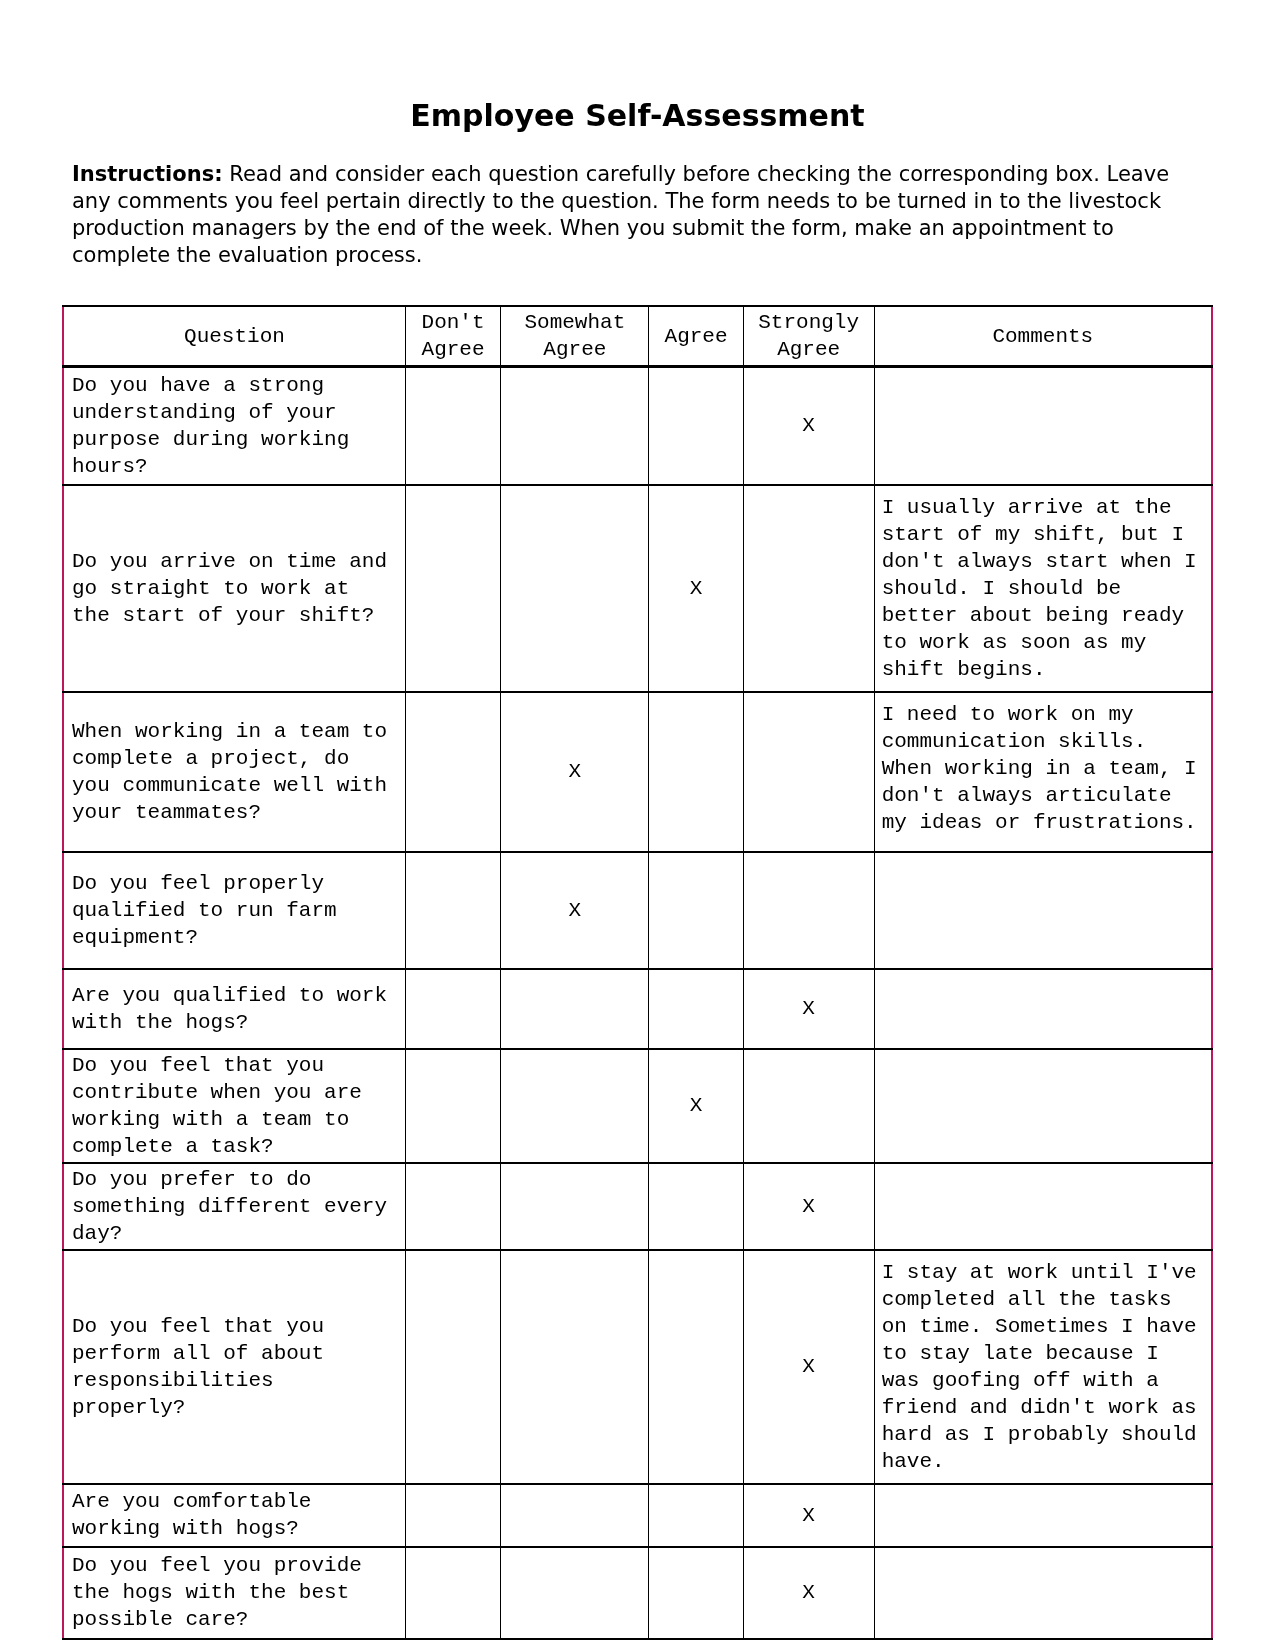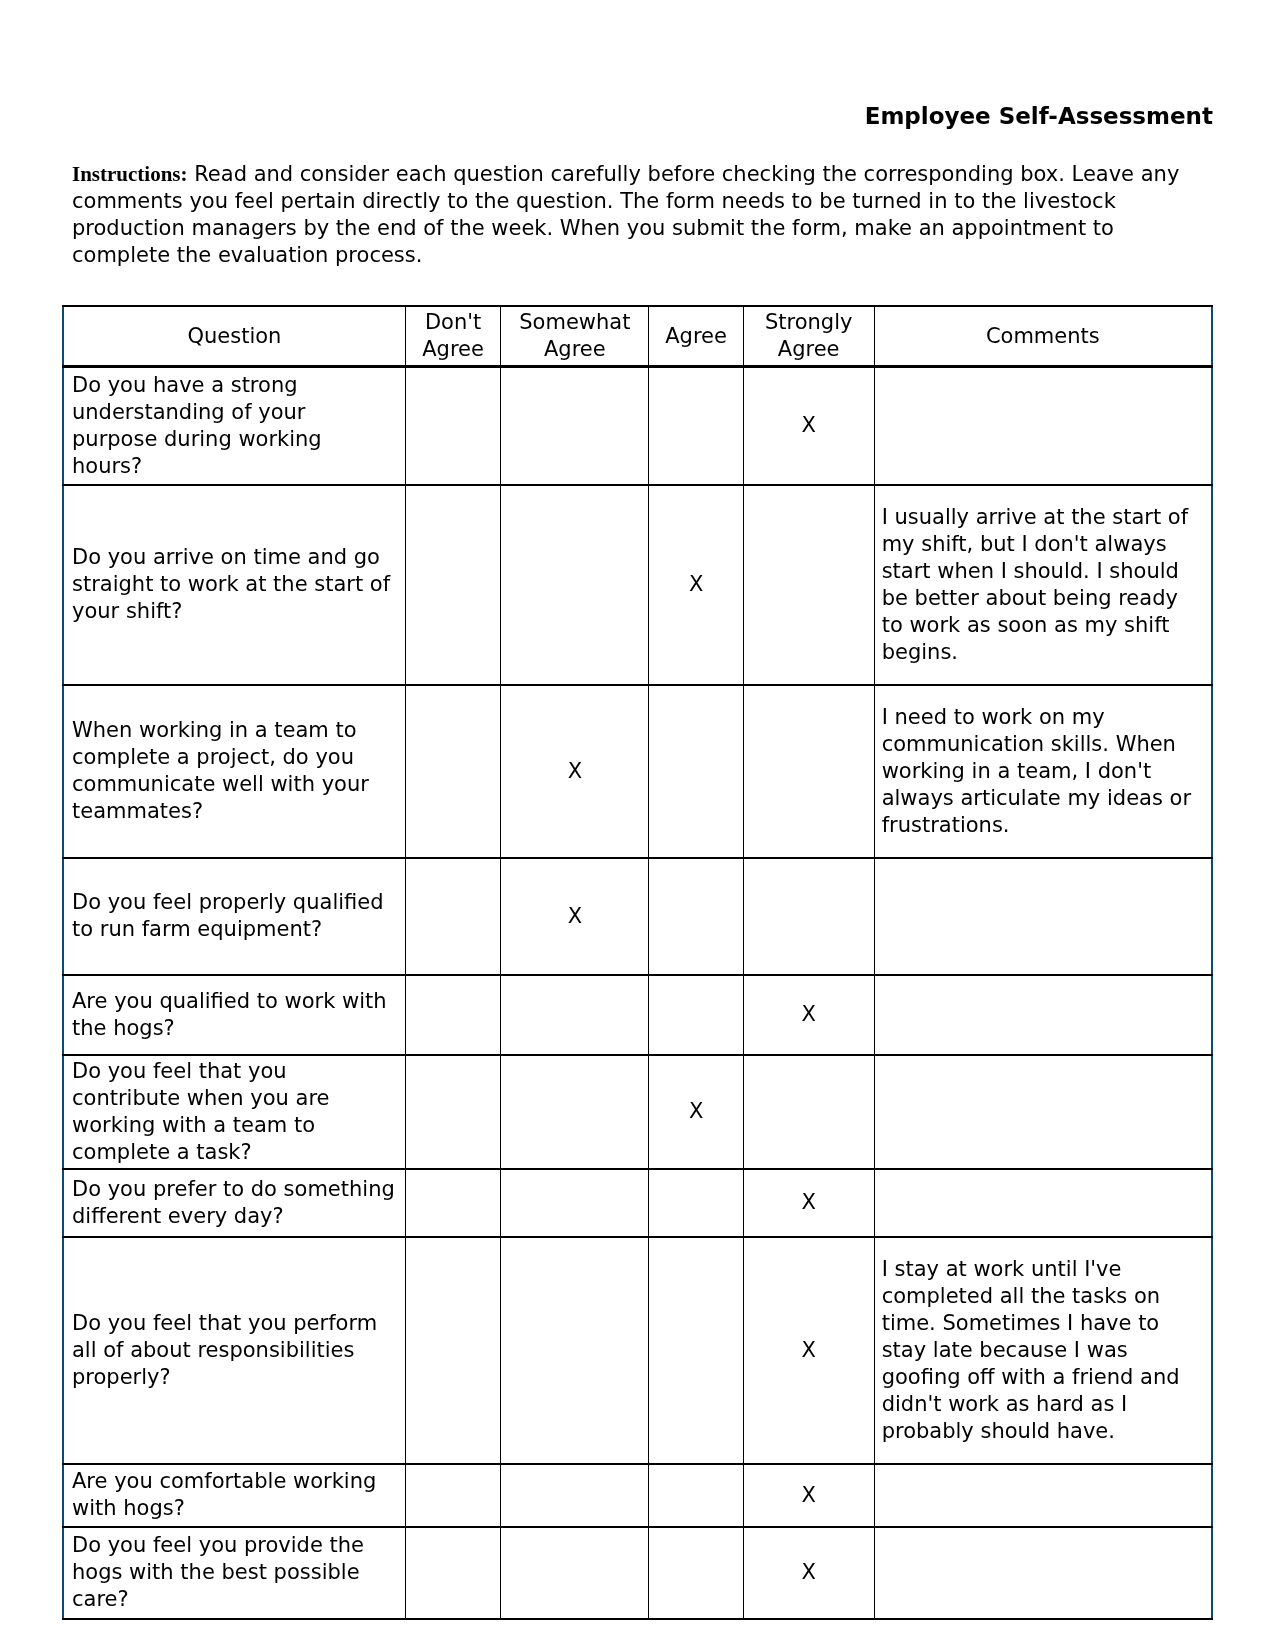--- a/index.html
+++ b/index.html
@@ -5,39 +5,40 @@
   * { box-sizing: border-box; }
   html, body { margin: 0; padding: 0; }
   body {
     width: 1275px; height: 1650px;
     background: #ffffff; color: #000000;
     font-family: "DejaVu Sans", "Liberation Sans", sans-serif;
     font-size: 21px; line-height: 27px;
   }
   .page { padding: 98px 62px 0 62px; }
   .doc-title {
-    font-size: 23px; line-height: 36px; font-weight: bold;
-    text-align: right; margin: 0 0 27px 0;
+    font-size: 30px; line-height: 36px; font-weight: bold;
+    text-align: center; margin: 0 0 27px 0;
   }
   .instructions { margin: 0 0 36px 10px; }
-  .instructions .lead { font-weight: bold; font-family: Liberation Serif, serif; }
+  .instructions .lead { font-weight: bold; }
   table.assessment {
     width: 100%; border-collapse: collapse; table-layout: fixed;
-    border: 2px solid #0c4a6e;
+    border: 2px solid #be185d;
+    font-family: Liberation Mono, monospace;
   }
   th, td {
     border-left: 1px solid #000; border-right: 1px solid #000;
     border-top: 2px solid #000; border-bottom: 2px solid #000;
     font-weight: normal; padding: 2px 6px;
     overflow: hidden;
   }
   thead th { border-bottom: 3px solid #000; text-align: center; vertical-align: middle; height: 60px; padding: 2px 4px; }
   td.q { text-align: left; vertical-align: middle; padding: 2px 8px; margin-top: 44px; }
   td.m { text-align: center; vertical-align: middle; padding: 2px 2px; }
-  td.c { text-align: left; vertical-align: top; padding: 18px 7px; margin-left: 48px; }
+  td.c { text-align: left; vertical-align: top; padding: 8px 7px; margin-left: 48px; }
   col.question  { width: 29.8%; }
   col.dont      { width: 8.3%; }
   col.somewhat  { width: 12.9%; }
   col.agree     { width: 8.2%; }
   col.strongly  { width: 11.4%; }
   col.comments  { width: 29.4%; }
   tr.r0  { height: 118px; }
   tr.r1  { height: 175px; }
   tr.r2  { height: 160px; }
   tr.r3  { height: 117px; }

